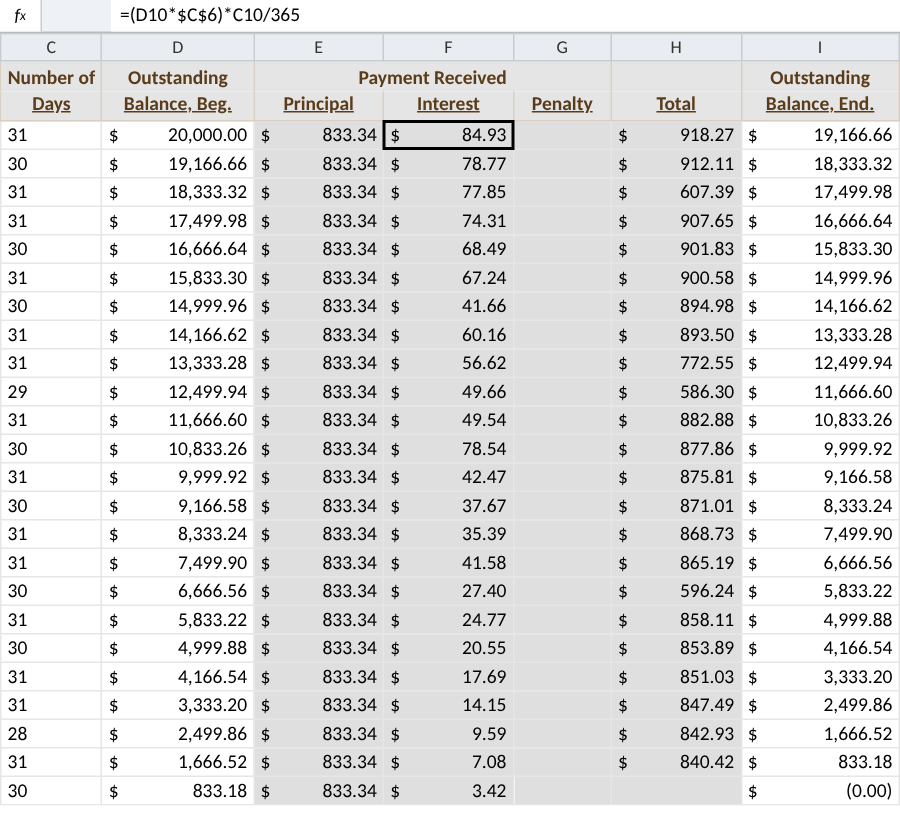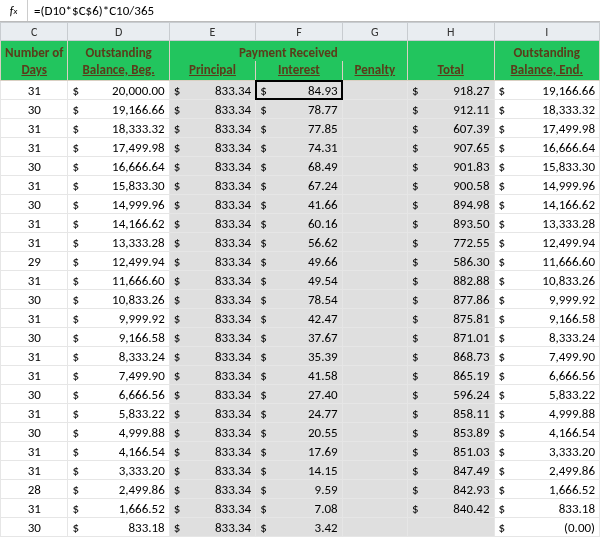--- a/index.html
+++ b/index.html
@@ -31,57 +31,58 @@
   }
   .fx-label sub { font-size: 9px; font-style: italic; }
   .formula-input {
     flex: 1;
     border: none;
     outline: none;
     font-family: Calibri, Arial, sans-serif;
     font-size: 13px;
     padding: 0 6px;
     background: #fff;
+    margin-left: 46px;
   }
   .grid {
     border-collapse: collapse;
     width: 100%;
     table-layout: fixed;
   }
   .col-letters td {
     background: #e9edf1;
     border: 1px solid #c8ccd0;
     text-align: center;
     font-size: 12px;
     color: #333;
     height: 18px;
   }
   .header-row td {
-    background: #22c55e;
+    background: #e5e5e5;
     border: 1px solid #d9d0c3;
     font-weight: bold;
     color: #5a3c1a;
     height: 20px;
     vertical-align: bottom;
     padding: 1px 4px;
   }
   .header-row.top td { border-bottom: none; vertical-align: bottom; }
   .header-row.bot td { border-top: none; vertical-align: top; text-decoration: underline; }
   .underline { text-decoration: underline; }
   .center { text-align: center; }
   .grid td.data {
     border: 1px solid #e6e6e6;
     height: 19px;
     padding: 0 4px;
     white-space: nowrap;
   }
   .cur { display: flex; justify-content: space-between; }
   .cur .sym { padding-right: 2px; }
   .cur .val { text-align: right; }
-  .center-num { text-align: center; }
+  .center-num { text-align: left; }
   .shaded { background: #dfdfdf; }
   .active-cell {
     position: relative;
   }
   .active-cell::after {
     content: "";
     position: absolute;
     inset: -1px;
     border: 2px solid #000;
     pointer-events: none;

